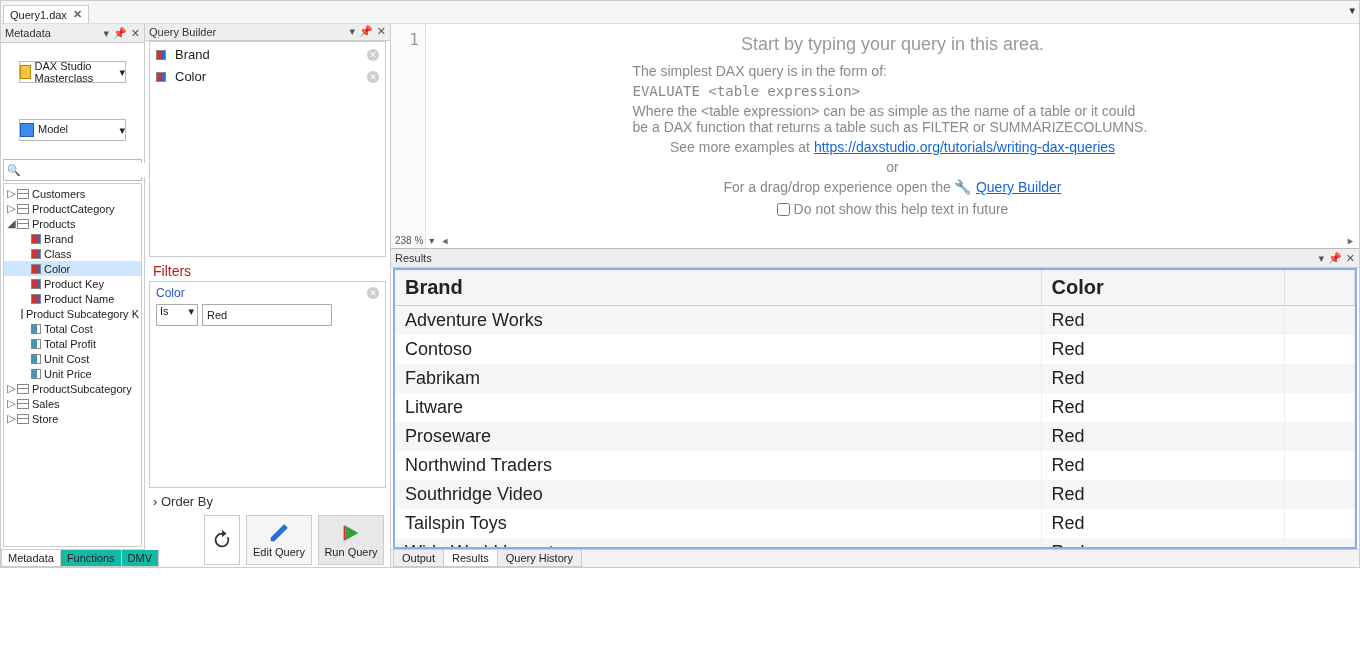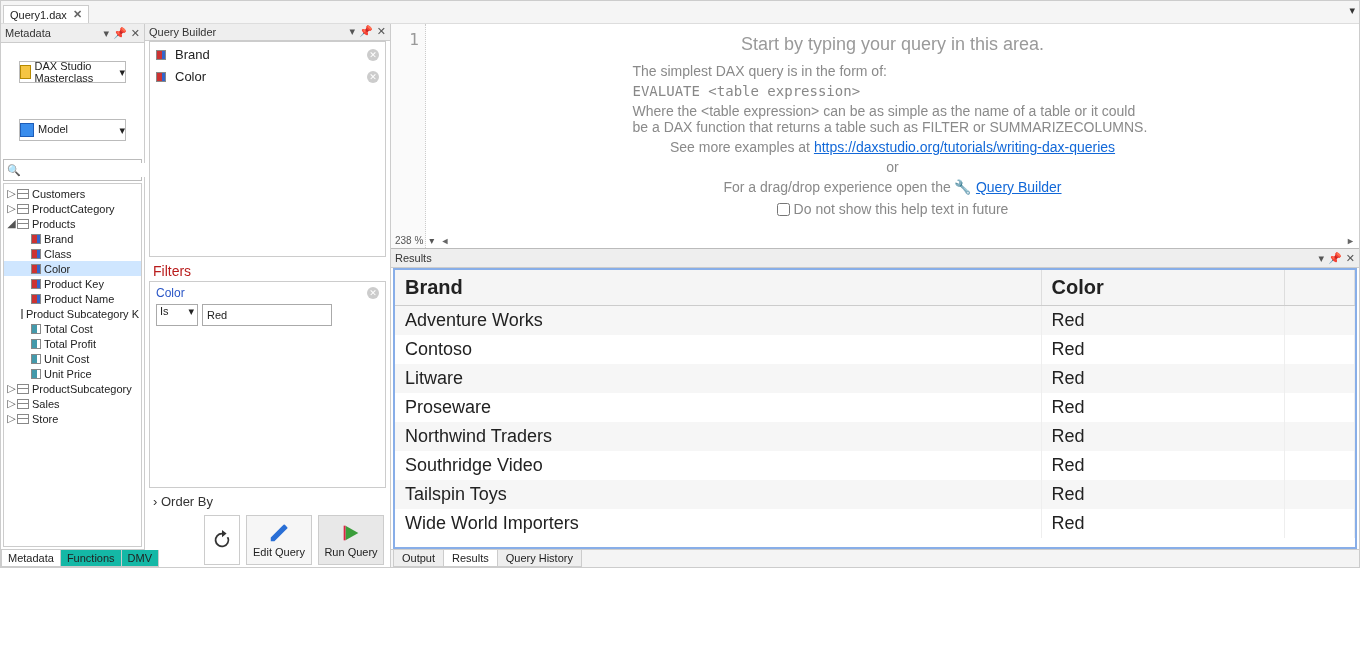--- a/index.html
+++ b/index.html
@@ -328,20 +328,25 @@
                   <td>Adventure Works</td>
                   <td>Red</td>
                   <td></td>
                 </tr>
                 <tr>
                   <td>Contoso</td>
                   <td>Red</td>
                   <td></td>
                 </tr>
                 <tr>
+                  <td>Fabrikam</td>
+                  <td>Red</td>
+                  <td></td>
+                </tr>
+                <tr>
                   <td>Litware</td>
                   <td>Red</td>
                   <td></td>
                 </tr>
                 <tr>
                   <td>Proseware</td>
                   <td>Red</td>
                   <td></td>
                 </tr>
                 <tr>

